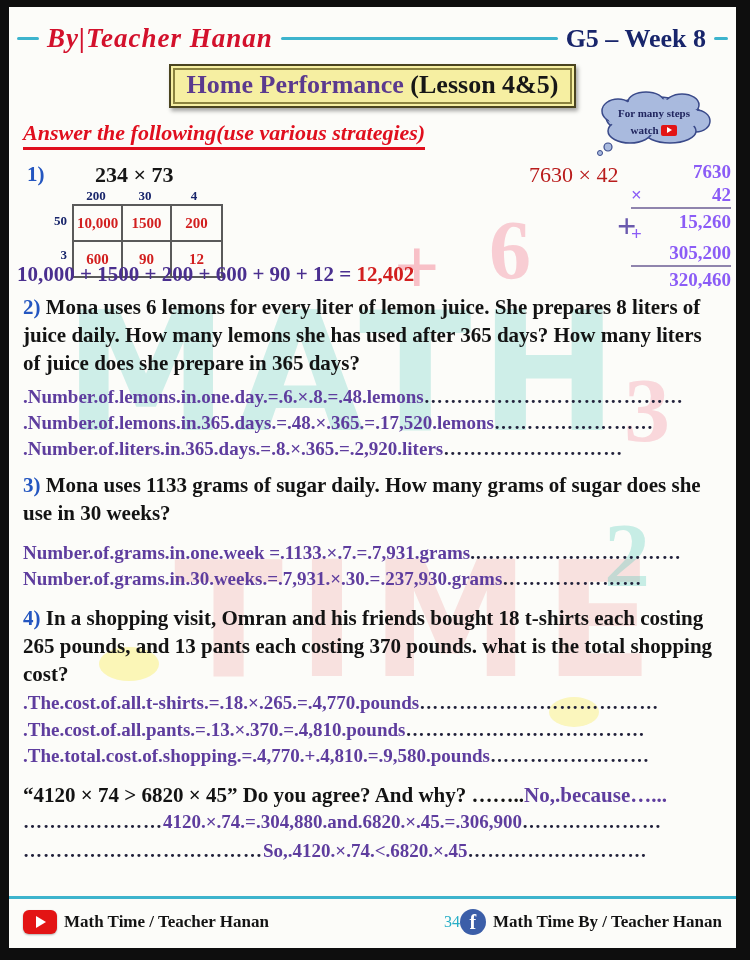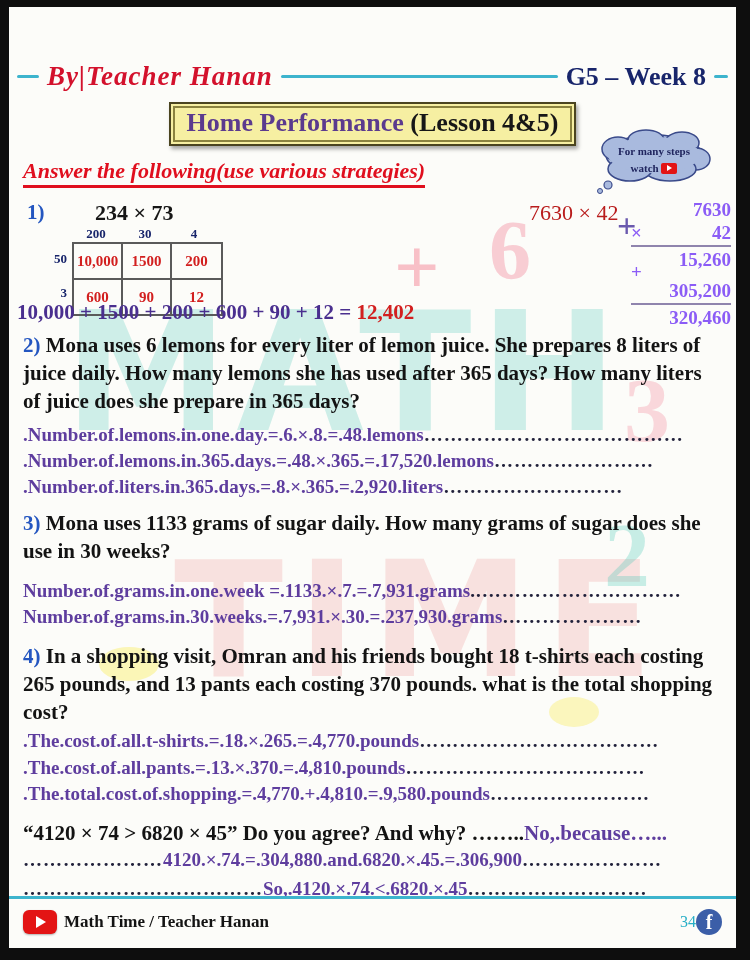--- a/index.html
+++ b/index.html
@@ -4,21 +4,21 @@
 <style>
   html,body{margin:0;padding:0;}
   body{
     width:750px;height:960px;position:relative;background:#0e0e0e;
     font-family:"Liberation Serif", serif;overflow:hidden;
   }
   .page{
     position:absolute;left:9px;top:7px;width:727px;height:941px;
     background:#fcfcf9;overflow:hidden;
   }
-  .content{position:relative;z-index:2;margin-top:38px;}
+  .content{position:relative;z-index:2;}
   
   .wm{position:absolute;z-index:1;font-weight:bold;pointer-events:none;white-space:nowrap;}
   .wm-math{left:55px;top:270px;font-size:165px;color:rgba(62,198,180,0.24);letter-spacing:8px;font-family:"DejaVu Sans",sans-serif;text-align:center;}
   .wm-time{left:165px;top:520px;font-size:160px;color:rgba(230,85,85,0.16);letter-spacing:14px;font-family:"DejaVu Sans",sans-serif;}
   .wm-6{left:480px;top:195px;font-size:84px;color:rgba(242,130,150,0.38);}
   .wm-plus{left:385px;top:215px;font-size:80px;color:rgba(242,110,130,0.42);}
   .wm-3{left:615px;top:350px;font-size:92px;color:rgba(242,130,150,0.30);}
   .wm-2{left:595px;top:495px;font-size:92px;color:rgba(62,198,180,0.28);}
   .wm-plus2{left:608px;top:200px;font-size:34px;color:rgba(80,60,160,0.85);}
   .wm-blob{position:absolute;z-index:1;border-radius:50%;}
@@ -249,17 +249,18 @@
   <div class="footer">
     <div class="footer-line"></div>
     <div class="footer-row">
       <div class="f-left">
         <div class="yt-icon"></div>
         <span>Math Time / Teacher Hanan</span>
       </div>
       <div class="f-center">34</div>
       <div class="f-right">
         <div class="fb-icon">f</div>
+        <span>Math Time By / Teacher Hanan</span>
       </div>
     </div>
   </div>
 
 </div>
 
 </body></html>

